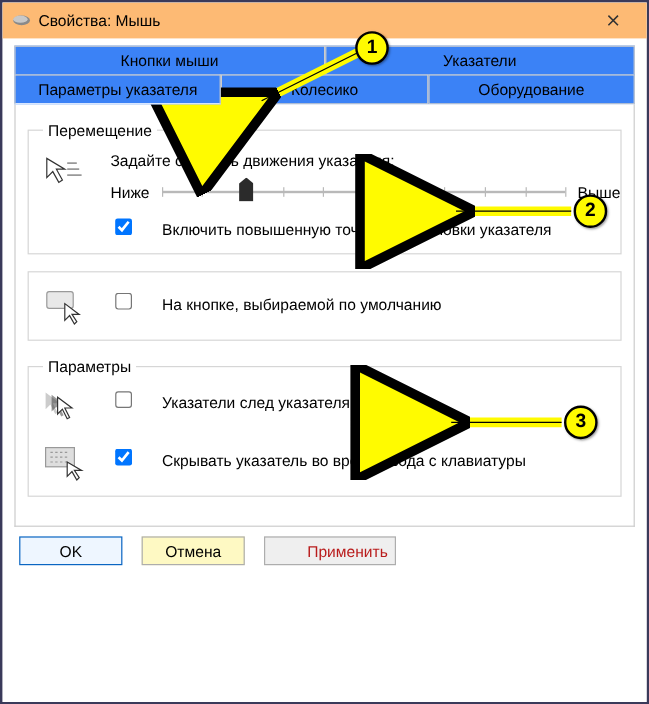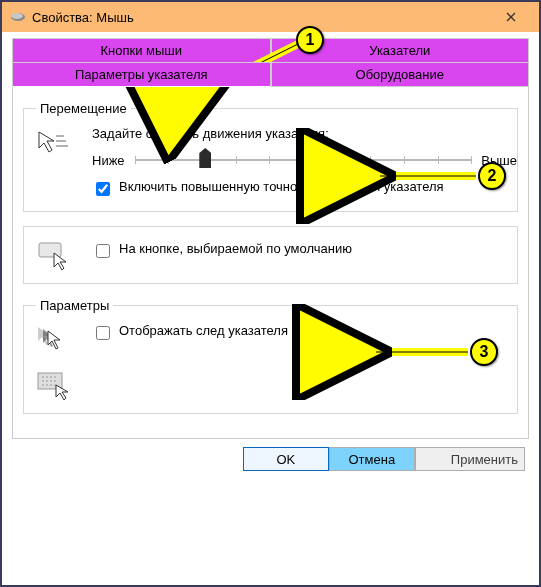--- a/index.html
+++ b/index.html
@@ -35,21 +35,21 @@
     padding: 6px 10px 0 10px;
   }
   .tab-row {
     display: flex;
   }
   .tab {
     flex: 1;
     text-align: center;
     padding: 4px 6px;
     border: 1px solid #ccc;
-    background: #d946ef;
+    background: #3b82f6;
     position: relative;
     font-size: 13px;
   }
   .tab-row.row1 .tab { border-bottom: none; }
   .tab.active {
     border-bottom: 1px solid #fff;
     z-index: 2;
   }
   .tab-body {
     border: 1px solid #ccc;
@@ -99,41 +99,41 @@
   .slider .thumb {
     position: absolute; top: -1px;
     width: 12px; height: 20px;
     background: #2b2b2b;
     clip-path: polygon(50% 0, 100% 25%, 100% 100%, 0 100%, 0 25%);
   }
   .slider.disabled .track, .slider.disabled .tick { background: #ddd; }
   .slider.disabled .thumb { background: #bfbfbf; }
   .slider-label.disabled { color: #a9a9a9; }
   label.checkbox {
-    display: flex; align-items: flex-start; gap: 6px;
+    display: flex; align-items: flex-end; gap: 22px;
     margin-top: 8px;
   }
   input[type=checkbox] {
     width: 14px; height: 14px;
   }
   .buttons {
-    display:flex; justify-content:flex-end; gap:0;
+    display:flex; justify-content:flex-start; gap:16px;
     padding: 8px 14px 12px;
   }
   .btn {
     min-width: 86px; height: 24px;
     border: 1px solid #adadad;
-    background: #7dd3fc;
+    background: #fef9c3;
     font-size: 13px;
   }
   .btn.default {
     border: 1px solid #0a66c2;
     background: #eef6ff;
   }
-  .btn[disabled]{ color:#404040; background:#efefef;padding-left:35px; }
+  .btn[disabled]{ color:#b91c1c; background:#efefef;padding-left:35px; }
   
   .annotation {
     position: absolute; pointer-events: none;
   }
   .circle {
     width: 28px; height: 28px; border-radius: 50%;
     background: #fffb00; border: 2px solid #000;
     display: flex; align-items: center; justify-content: center;
     font-weight: bold; font-size: 16px;
     box-shadow: 1px 1px 2px rgba(0,0,0,.4);
@@ -157,20 +157,21 @@
   </span>
 </div>
 
 <div class="tabs">
   <div class="tab-row row1">
     <div class="tab">Кнопки мыши</div>
     <div class="tab">Указатели</div>
   </div>
   <div class="tab-row row2">
     <div class="tab active">Параметры указателя</div>
+    <div class="tab">Колесико</div>
     <div class="tab">Оборудование</div>
   </div>
 </div>
 
 <div class="tab-body">
 
   <fieldset class="group">
     <legend>Перемещение</legend>
     <div class="row">
       <div class="speed-icon">
@@ -236,33 +237,39 @@
             </g>
           <g opacity="0.5">
               <path d="M7 6 L7 20 L11 16 L15 24 L17 23 L13 15 L19 15 Z" fill="#333"></path>
             </g>
           <path d="M12 8 L12 22 L16 18 L20 26 L22 25 L18 17 L24 17 Z" fill="#fff" stroke="#333"></path>
         </svg>
       </div>
       <div class="content-col">
         <label class="checkbox" style="margin-top:0">
           <input type="checkbox" id="trail-cb" style="">
-          <span>Отображать след указателя мыши</span>
+          <span>Указатели след указателя мыши</span>
         </label>
       </div>
     </div>
 
     <div class="row" style="margin-top:10px">
       <div class="hide-icon">
         <svg viewBox="0 0 34 34" width="34" height="34">
           <rect x="2" y="6" width="24" height="16" fill="#dedede" stroke="#999"></rect>
           <path d="M6 10 L22 10 M6 14 L22 14 M6 18 L22 18" stroke="#999" stroke-dasharray="2 2"></path>
           <path d="M20 18 L20 30 L24 26 L28 33 L30 31 L26 25 L32 25 Z" fill="#fff" stroke="#333"></path>
         </svg>
       </div>
+      <div class="content-col">
+        <label class="checkbox" style="margin-top:4px">
+          <input type="checkbox" id="hide-cb" checked="" style="">
+          <span>Скрывать указатель во время ввода с клавиатуры</span>
+        </label>
+      </div>
     </div>
 
   </fieldset>
 
 </div>
 
 <div class="buttons">
   <button class="btn default">OK</button>
   <button class="btn">Отмена</button>
   <button class="btn" disabled="">Применить</button>

